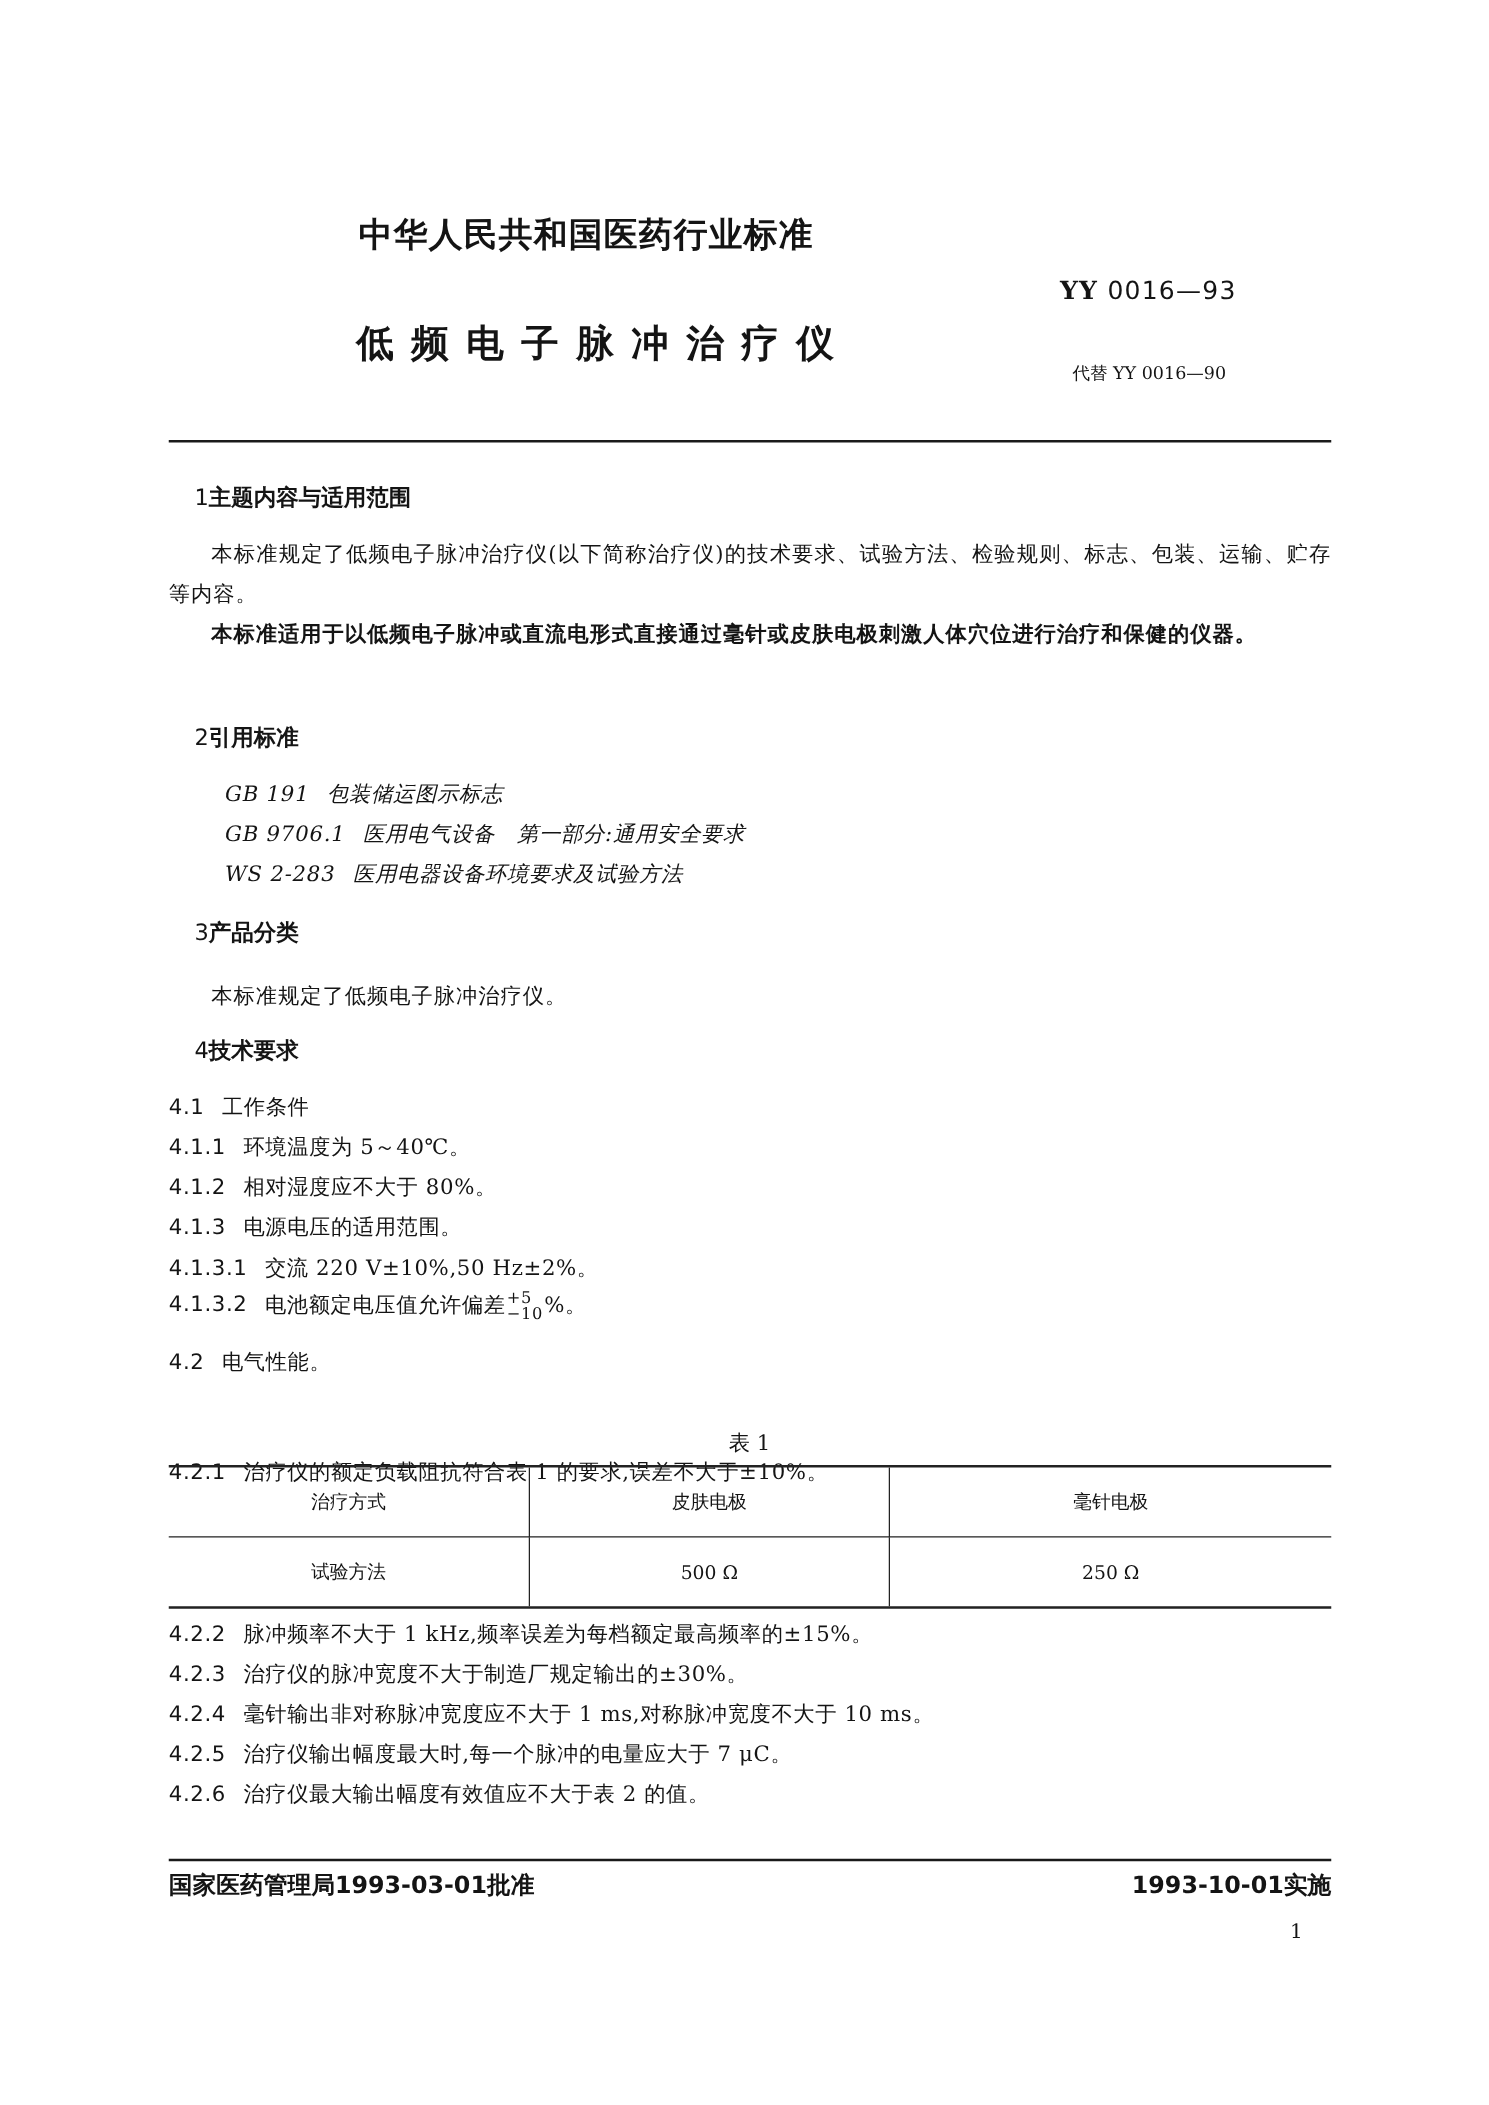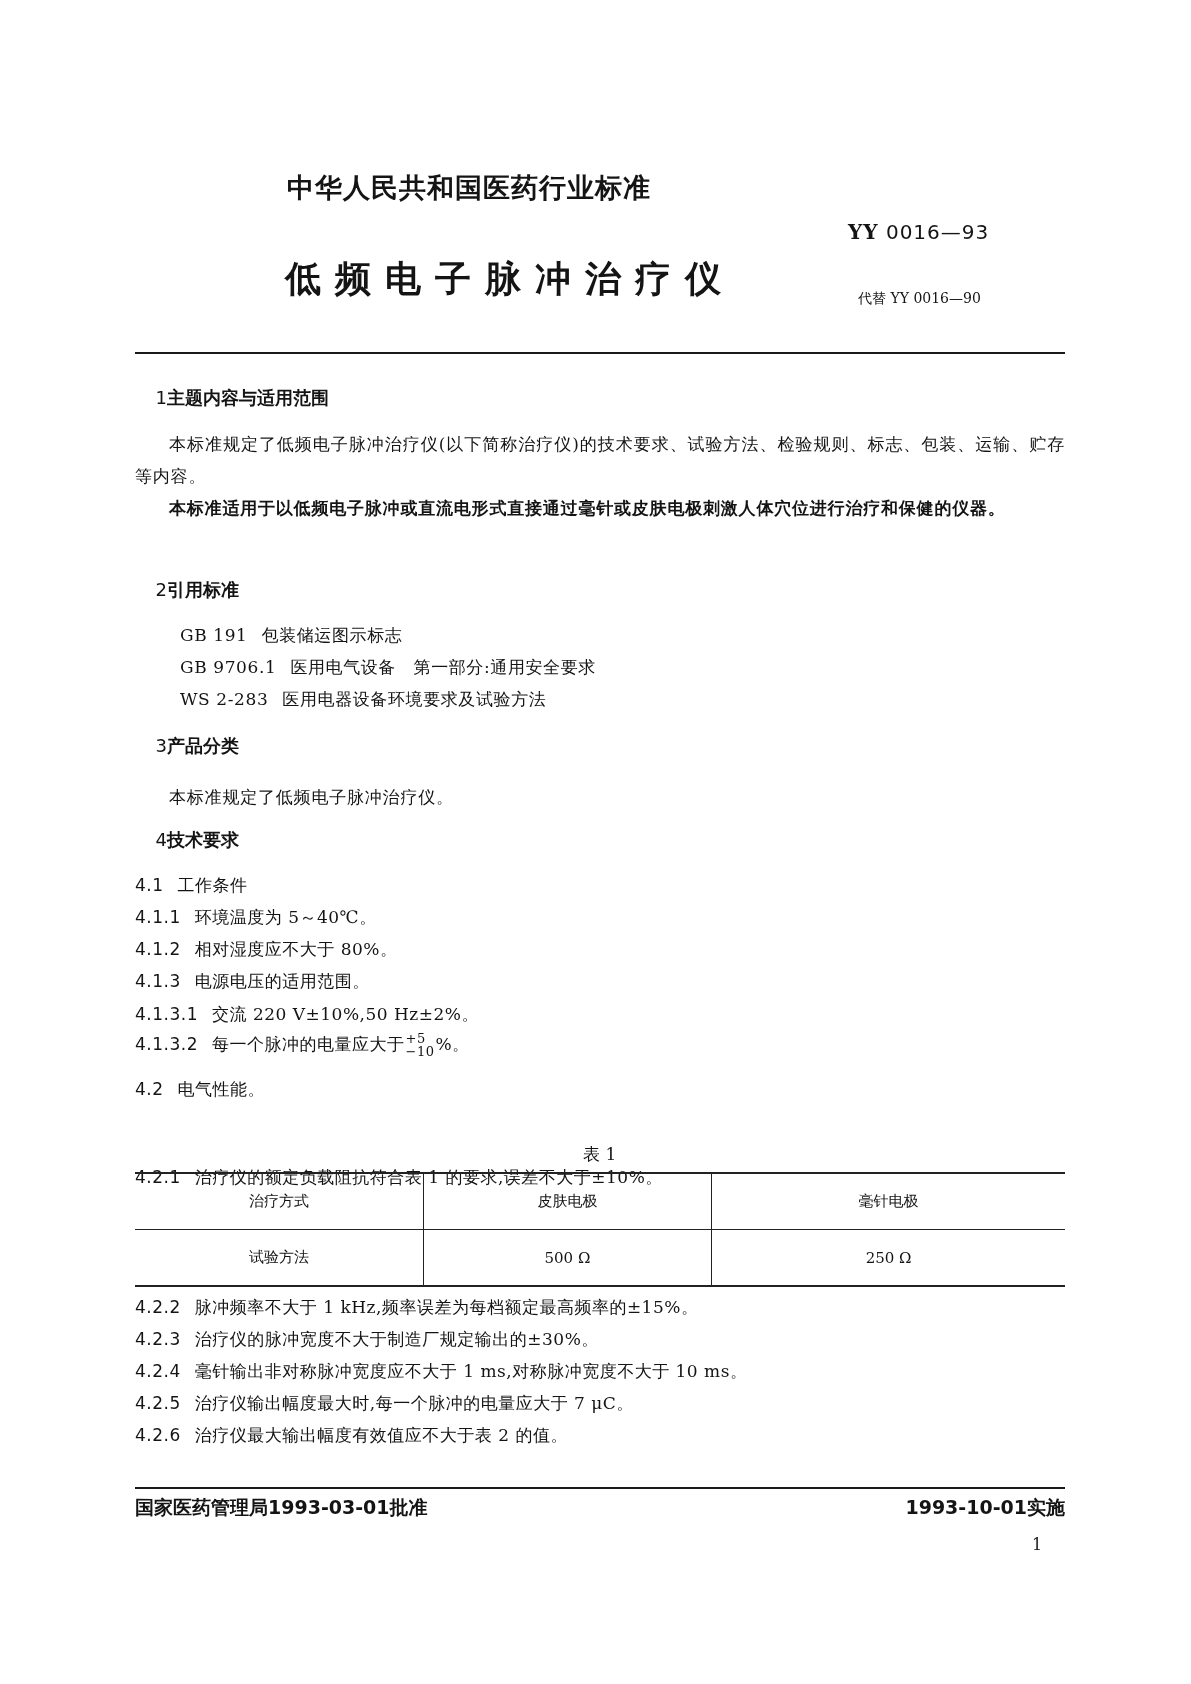--- a/index.html
+++ b/index.html
@@ -2,35 +2,35 @@
 <html><head>
 <meta charset="utf-8">
 <style>
   html, body { margin: 0; padding: 0; background: #ffffff; }
   body { width: 1191px; height: 1684px; position: relative; overflow: hidden;
          font-family: "DejaVu Serif", "Liberation Serif", serif; color: #141414; }
   .abs { position: absolute; }
   .sans { font-family: "DejaVu Sans", "Liberation Sans", sans-serif; }
 
   .std-title { left: 287px; top: 170px; font-size: 27px; letter-spacing: 1px; font-weight: bold; }
-  .doc-title { left: 285px; top: 255px; font-size: 36px; letter-spacing: 14px; font-weight: bold; }
+  .doc-title { left: 285px; top: 255px; font-size: 30px; letter-spacing: 14px; font-weight: bold; }
   .std-code  { left: 848px; top: 220px; font-size: 20px; letter-spacing: 1px; }
   .std-code .yy { font-weight: bold; font-family: "DejaVu Serif", serif; }
   .replaces  { left: 858px; top: 290px; font-size: 14px; }
 
   .rule { left: 135px; width: 930px; height: 0; border-top: 2px solid #1a1a1a; }
   .rule.top { top: 352px; }
   .rule.bottom { top: 1487px; }
 
   .h1 { left: 135px; font-size: 18px; font-weight: bold; text-align: right; }
   .h1 .num { display: inline-block; width: 32px; font-weight: normal; }
 
   .para { left: 135px; width: 930px; font-size: 17px; line-height: 32px; text-indent: 2em; text-align: justify; letter-spacing: 0.8px; }
 
-  .ref { left: 180px; font-size: 17px; letter-spacing: 0.6px; }
+  .ref { left: 180px; font-size: 17px; letter-spacing: 0.6px; font-style: italic; }
   .ref .code { display: inline-block; margin-right: 14px; }
 
   .clause { left: 135px; font-size: 17px; letter-spacing: 0.5px; }
   .clause .cnum { display: inline-block; margin-right: 14px; font-family: "DejaVu Sans", sans-serif; }
 
   .frac { display: inline-block; vertical-align: middle; font-size: 13px; line-height: 13px; text-align: left; margin: 0 1px; }
   .frac span { display: block; }
 
   .table-caption { left: 583px; top: 1143px; font-size: 17px; }
   table.t1 { position: absolute; left: 135px; top: 1172px; width: 930px; border-collapse: collapse; font-size: 15px; }
@@ -94,21 +94,21 @@
 <div class="abs clause" style="top:938px;">
   <span class="cnum">4.1.2</span><span>相对湿度应不大于 80%。</span>
 </div>
 <div class="abs clause" style="top:970px;">
   <span class="cnum">4.1.3</span><span>电源电压的适用范围。</span>
 </div>
 <div class="abs clause" style="top:1003px;">
   <span class="cnum">4.1.3.1</span><span>交流 220 V±10%,50 Hz±2%。</span>
 </div>
 <div class="abs clause" style="top:1032px;">
-  <span class="cnum">4.1.3.2</span><span>每一个脉冲的电量应大于</span><span class="frac"><span>+5</span><span>−10</span></span><span>%。</span>
+  <span class="cnum">4.1.3.2</span><span>电池额定电压值允许偏差</span><span class="frac"><span>+5</span><span>−10</span></span><span>%。</span>
 </div>
 <div class="abs clause" style="top:1078px;">
   <span class="cnum">4.2</span><span>电气性能。</span>
 </div>
 <div class="abs clause" style="top:1166px;">
   <span class="cnum">4.2.1</span><span>治疗仪的额定负载阻抗符合表 1 的要求,误差不大于±10%。</span>
 </div>
 
 <div class="abs table-caption">表 1</div>
 <table class="t1">

